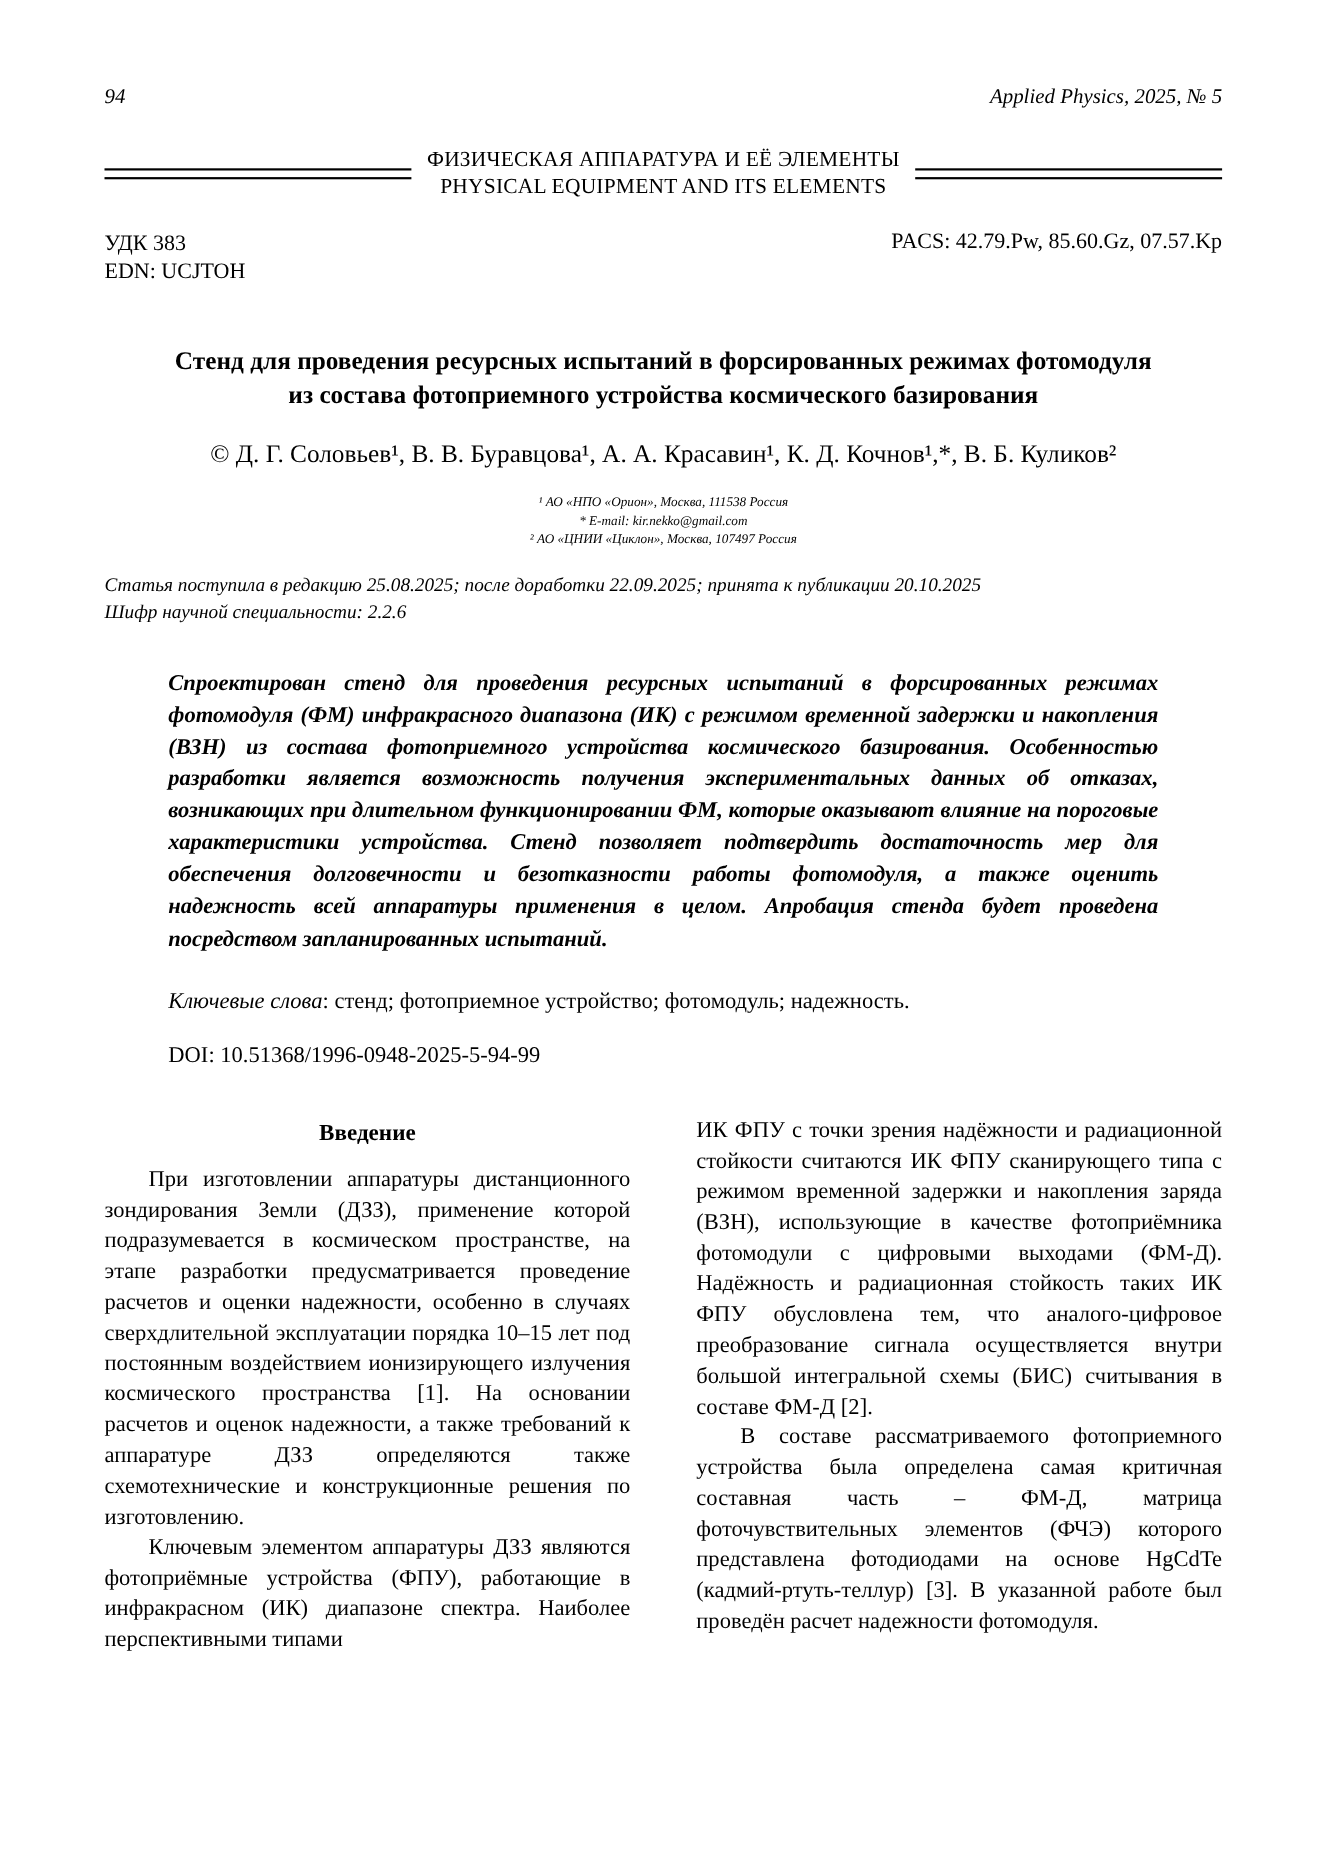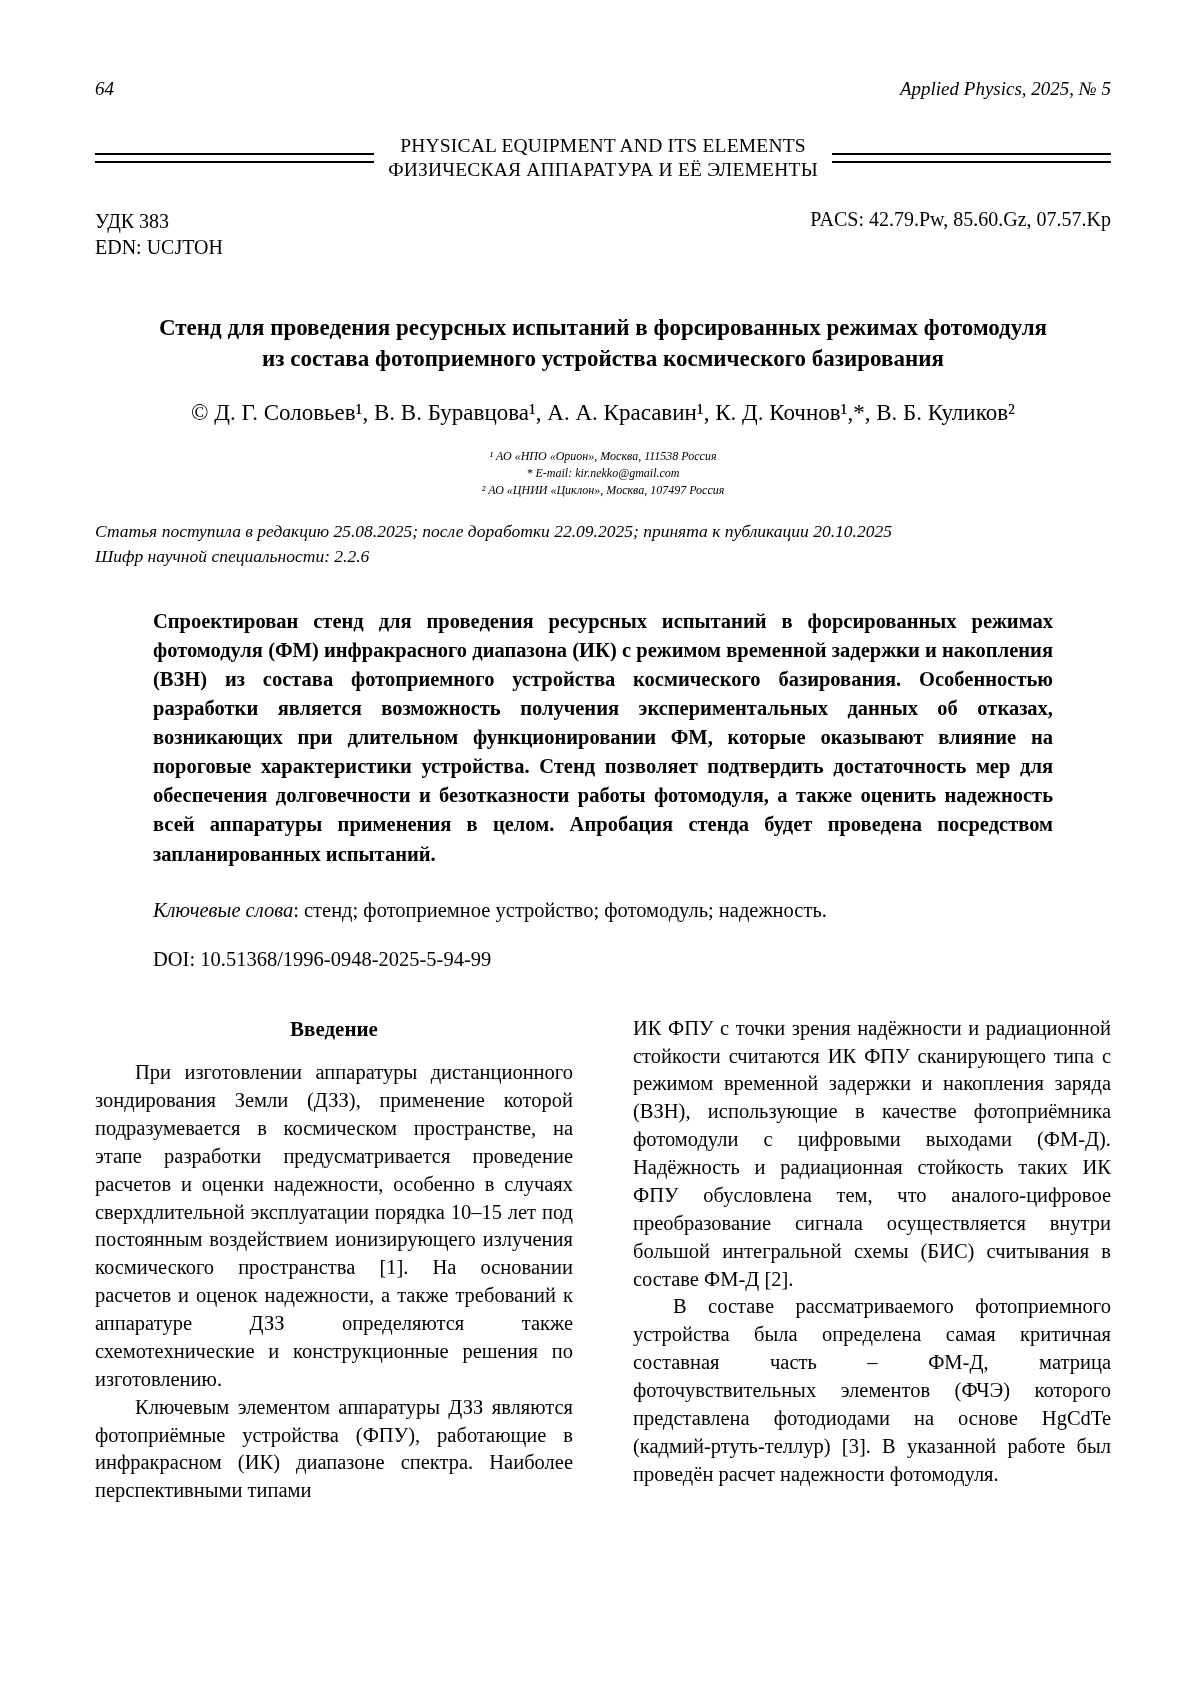--- a/index.html
+++ b/index.html
@@ -108,20 +108,21 @@
     margin-top: 20px;
     text-align: left;
     font-style: italic;
     font-size: 17.5px;
     line-height: 1.42;
   }
 
   
   .abstract {
     margin: 38px 58px 0 58px;
+    font-style: italic;
     font-weight: bold;
     font-size: 20.5px;
     line-height: 1.42;
     text-align: justify;
     text-justify: inter-word;
   }
 
   .keywords {
     margin: 30px 58px 0 58px;
     font-size: 20.5px;
@@ -158,30 +159,30 @@
   }
   .col p.noindent { text-indent: 0; }
 </style>
 </head>
 <body>
 
 <div class="page">
   <div class="content">
 
     <div class="runhead">
-      <div class="folio">64</div>
+      <div class="folio">94</div>
       <div class="journal">Applied Physics, 2025, № 5</div>
     </div>
 
     <div class="sec-header">
       <div class="rule-wrap">
         <div class="dbl-rule"></div>
         <div class="sec-title-lines">
+          <div>ФИЗИЧЕСКАЯ АППАРАТУРА И ЕЁ ЭЛЕМЕНТЫ</div>
           <div>PHYSICAL EQUIPMENT AND ITS ELEMENTS</div>
-          <div>ФИЗИЧЕСКАЯ АППАРАТУРА И ЕЁ ЭЛЕМЕНТЫ</div>
         </div>
         <div class="dbl-rule"></div>
       </div>
     </div>
 
     <div class="codes">
       <div class="left">
         <div>УДК 383</div>
         <div>EDN: UCJTOH</div>
       </div>

